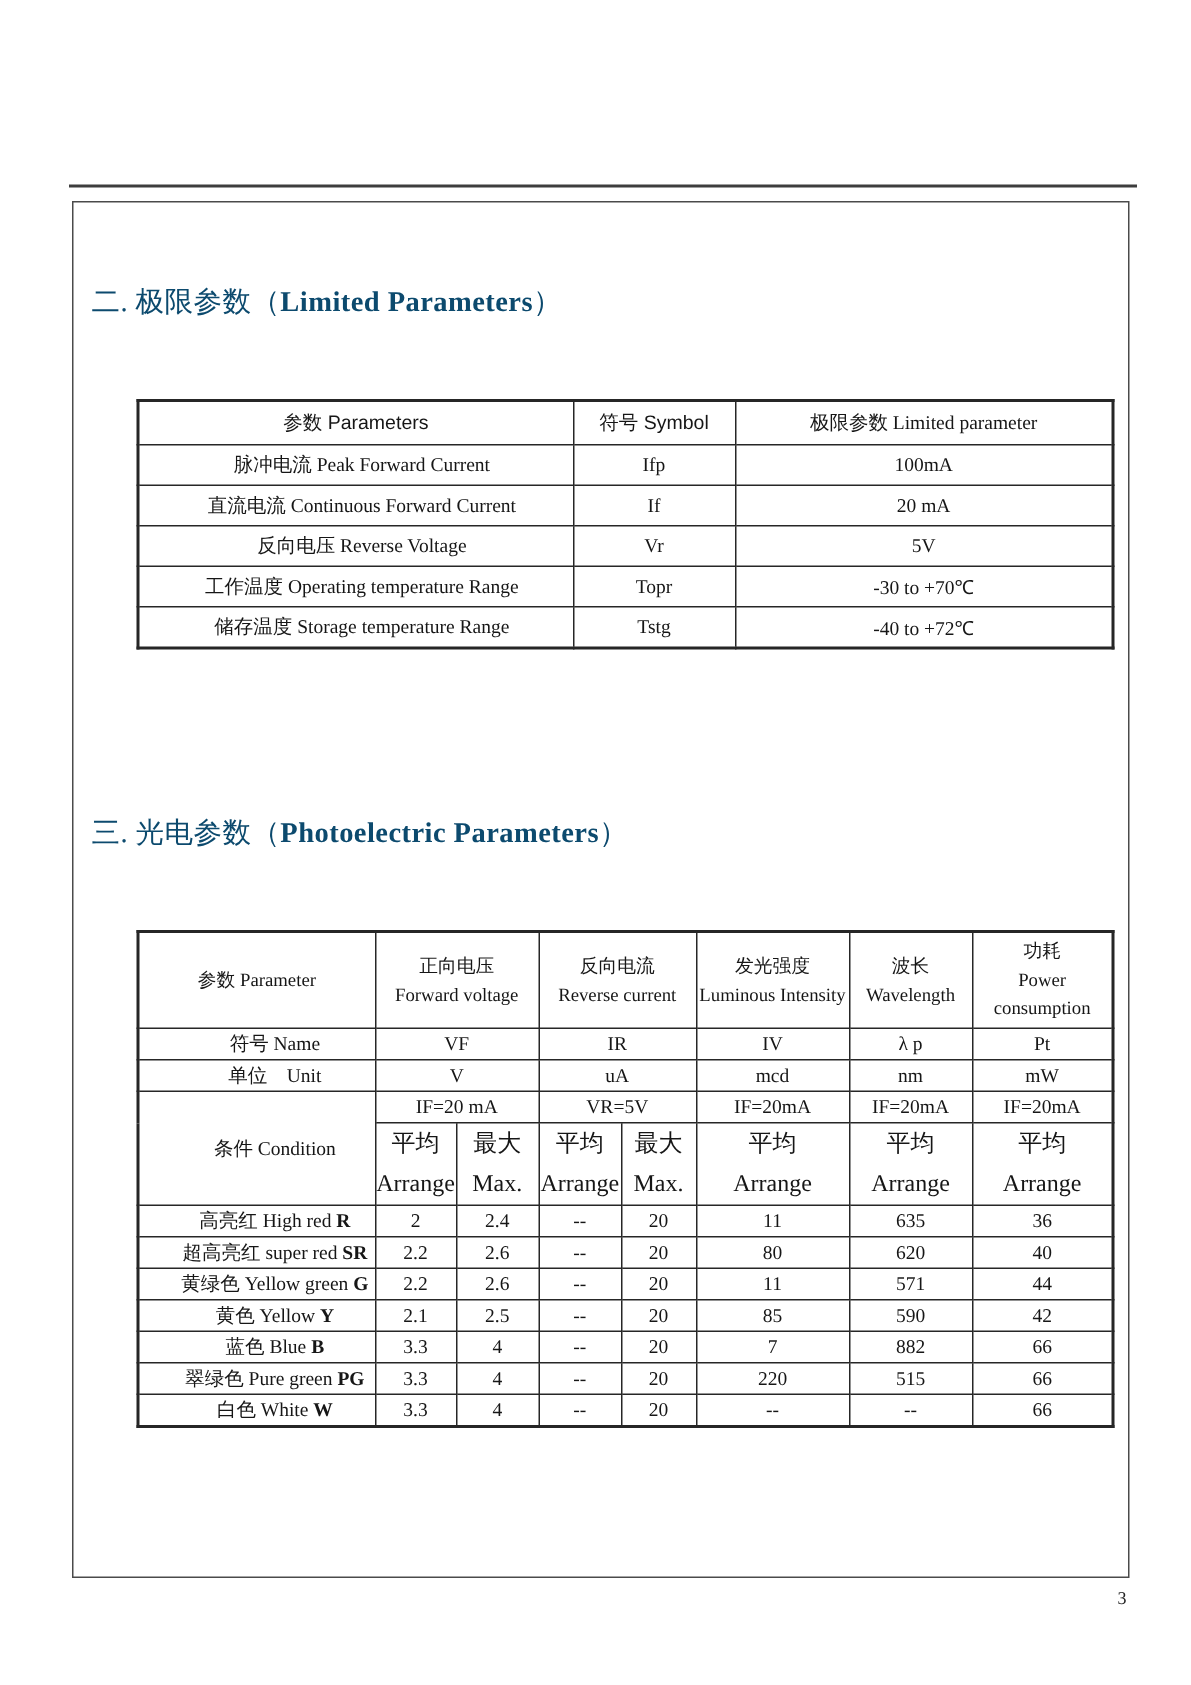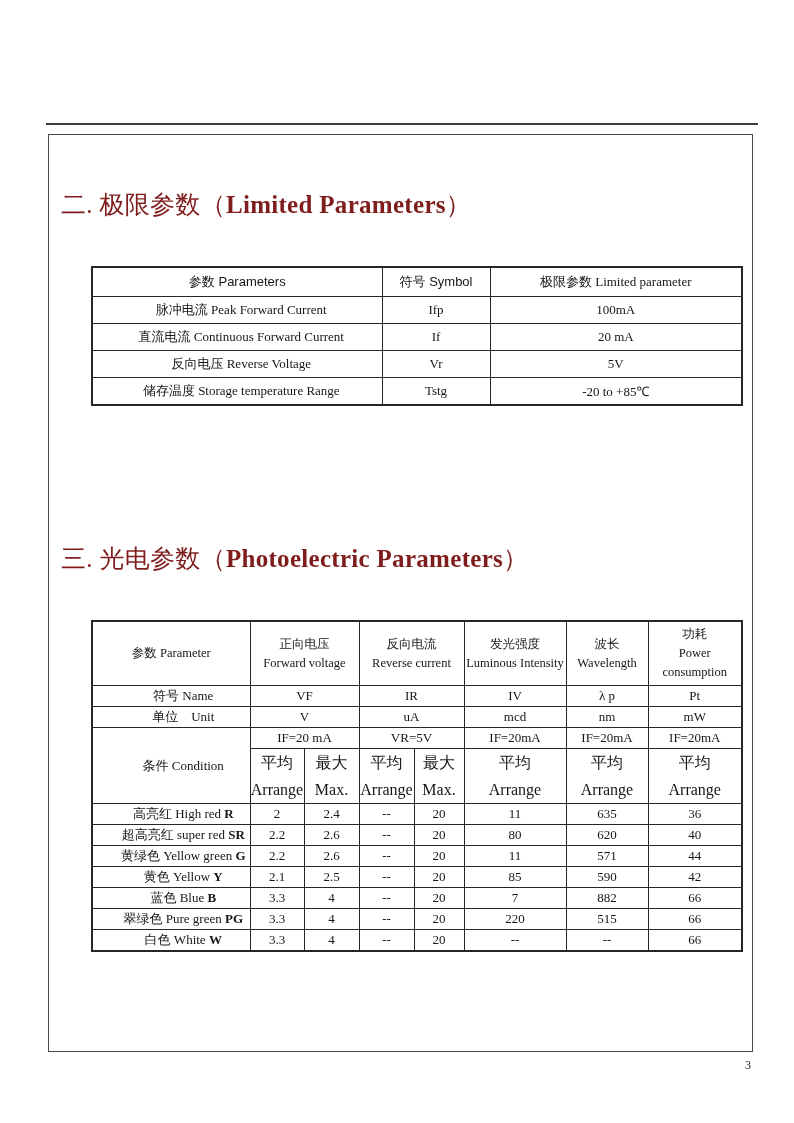--- a/index.html
+++ b/index.html
@@ -3,21 +3,21 @@
 <meta charset="utf-8">
 <style>
   html,body { margin:0; padding:0; background:#ffffff; }
   .page {
     position:relative; width:794px; height:1123px; background:#ffffff;
     font-family:"Liberation Serif", serif; color:#161616; overflow:hidden;
   }
   .top-rule { position:absolute; left:46px; top:123px; width:712px; height:2px; background:#3d3d3d; }
   .frame { position:absolute; left:48px; top:134px; width:703px; height:916px; border:1.5px solid #4a4a4a; }
 
-  .sec-title { position:absolute; font-size:25px; color:#7f1d1d; white-space:nowrap; letter-spacing:0.3px; }
+  .sec-title { position:absolute; font-size:19px; color:#0c4a6e; white-space:nowrap; letter-spacing:0.3px; }
   .sec-title .en { font-weight:bold; }
   .sec-title-1 { left:61px; top:188px; }
   .sec-title-2 { left:61px; top:542px; }
 
   table { border-collapse:collapse; table-layout:fixed; position:absolute; background:#fff; }
   td { border:1px solid #262626; text-align:center; vertical-align:middle; padding:0; font-size:13px; color:#161616; }
   .tbl-limits, .tbl-photo { border:2px solid #262626; width:650px; }
 
   .tbl-limits { left:91px; top:266px; }
   .tbl-limits .hdr td { height:28px; }
@@ -70,23 +70,28 @@
       <td class="left">直流电流 Continuous Forward Current</td>
       <td>If</td>
       <td>20 mA</td>
     </tr>
     <tr>
       <td class="left">反向电压 Reverse Voltage</td>
       <td>Vr</td>
       <td>5V</td>
     </tr>
     <tr>
+      <td class="left">工作温度 Operating temperature Range</td>
+      <td>Topr</td>
+      <td>-30 to +70℃</td>
+    </tr>
+    <tr>
       <td class="left">储存温度 Storage temperature Range</td>
       <td>Tstg</td>
-      <td>-20 to +85℃</td>
+      <td>-40 to +72℃</td>
     </tr>
   </tbody>
     </table>
 
   <div class="sec-title sec-title-2">
     <span>三. 光电参数（</span><span class="en">Photoelectric Parameters</span><span>）</span>
   </div>
 
   <table class="tbl-photo">
     <colgroup>

